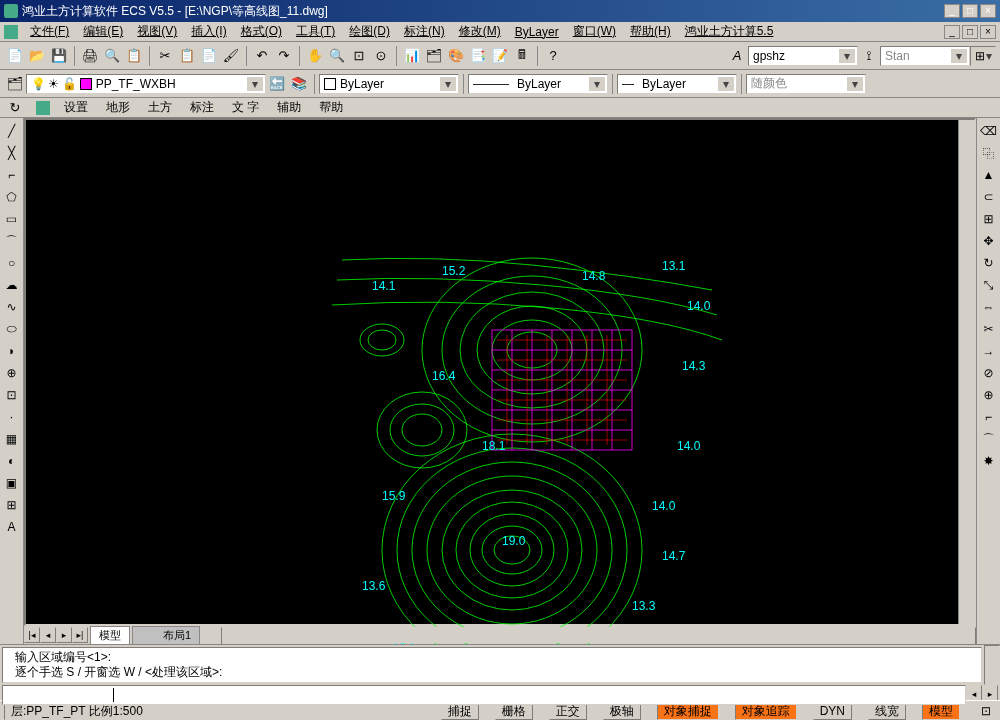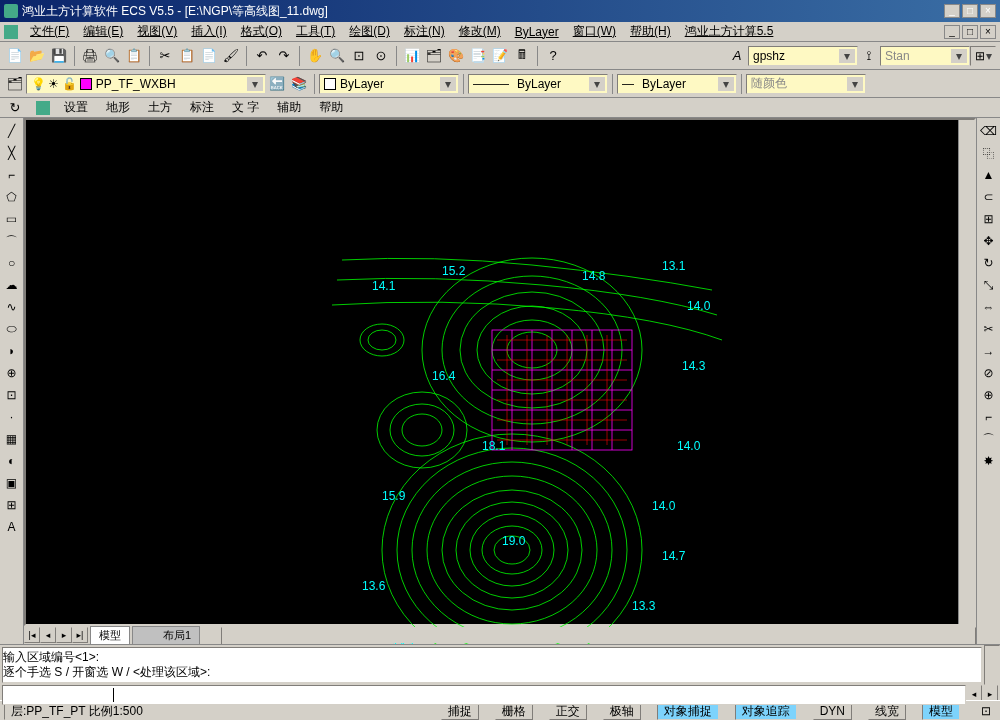--- a/index.html
+++ b/index.html
@@ -8,52 +8,52 @@
 .titlebar .tlogo { width: 14px; height: 14px; background: #4a8; border-radius: 2px; margin-right: 4px; }
 .winbtns { margin-left: auto; display: flex; gap: 2px; }
 .winbtn { width: 16px; height: 14px; background: #d4d0c8; border: 1px solid #888; text-align: center; line-height: 12px; font-size: 10px; cursor: pointer; }
 .menubar { height: 20px; display: flex; align-items: center; padding: 0 4px; gap: 2px; background: #d4d0c8; border-bottom: 1px solid #888; }
 .menu-logo { width: 14px; height: 14px; background: #4a8; margin-right: 4px; }
 .menu-item { padding: 2px 6px; cursor: pointer; text-decoration: underline; }
 .mdibtns { margin-left: auto; display: flex; gap: 2px; }
 .toolbar-row { height: 28px; background: #d4d0c8; border-bottom: 1px solid #888; display: flex; align-items: center; padding: 0 4px; gap: 0; }
 .tbtn { width: 22px; height: 22px; border: 1px solid transparent; display: flex; align-items: center; justify-content: center; cursor: pointer; font-size: 13px; }
 .tsep { width: 1px; height: 20px; background: #888; margin: 0 4px; }
-.dd { height: 20px; background: #fef9c3; border: 1px inset #d4d0c8; display: flex; align-items: center; padding: 0 2px 0 4px; cursor: pointer; }
+.dd { height: 20px; background: #ffffff; border: 1px inset #d4d0c8; display: flex; align-items: center; padding: 0 2px 0 4px; cursor: pointer; }
 .dd-arrow { margin-left: auto; width: 16px; text-align: center; color: #444; background: #d4d0c8; }
 .dd-swatch { width: 12px; height: 12px; border: 1px solid #000; margin-right: 4px; }
 .secondbar { height: 20px; background: #d4d0c8; border-bottom: 1px solid #888; display: flex; align-items: center; padding: 0 4px; gap: 10px; }
 .secondbar .l { width: 14px; height: 14px; background: #4a8; }
 .sb-item { cursor: pointer; padding: 8px 4px; }
 .workarea { flex: 1; display: flex; overflow: hidden; }
 .side-tb { width: 24px; background: #d4d0c8; display: flex; flex-direction: column; align-items: center; padding-top: 2px; border-right: 1px solid #888; }
 .side-tb.right { border-left: 1px solid #888; border-right: none; }
 .stbtn { width: 20px; height: 20px; margin: 1px 0; display: flex; align-items: center; justify-content: center; cursor: pointer; font-size: 12px; }
 .canvas-wrap { flex: 1; display: flex; flex-direction: column; }
 .canvas-area { flex: 1; position: relative; background: black; border: 2px inset #d4d0c8; }
 .vscroll { position: absolute; right: 0; top: 0; bottom: 0; width: 16px; background: #d4d0c8; border-left: 1px solid #888; }
 .tabbar { height: 18px; background: #d4d0c8; display: flex; align-items: center; }
 .navbtn { width: 16px; height: 16px; border: 1px outset #d4d0c8; text-align: center; line-height: 14px; font-size: 9px; cursor: pointer; }
 .tab { padding: 1px 8px; background: #fff; border: 1px solid #888; margin-left: 2px; cursor: pointer; font-size: 11px; }
 .tab.inactive { background: #c0c0c0; padding-left: 30px; }
 .hscroll { flex: 1; height: 16px; background: #d4d0c8; margin-left: 4px; position: relative; }
 .hscroll::before, .hscroll::after { content: ""; position: absolute; top: 0; width: 16px; height: 16px; background: #d4d0c8; border: 1px outset #d4d0c8; }
 .hscroll::before { left: 0; } .hscroll::after { right: 0; }
 .cmdarea { height: 56px; background: #d4d0c8; border-top: 1px solid #888; display: flex; flex-direction: column; }
-.cmdhist { background: white; border: 1px inset #d4d0c8; margin: 2px; padding: 2px 0; font-family: monospace; font-size: 11px; line-height: 14px; white-space: pre; }
+.cmdhist { background: white; border: 1px inset #d4d0c8; margin: 2px; padding: 2px 12px; font-family: monospace; font-size: 11px; line-height: 14px; white-space: pre; }
 .cmdin-row { display: flex; margin: 0 2px 2px 2px; }
 .cmdin { flex: 1; background: white; border: 1px inset #d4d0c8; height: 20px; padding: 0 4px; position: relative; }
 .cursor { position: absolute; left: 110px; top: 2px; width: 1px; height: 14px; background: black; }
 .cmd-scroll-btns { width: 32px; display: flex; }
 .cmd-scroll-btns div { width: 16px; border: 1px outset #d4d0c8; text-align: center; font-size: 9px; line-height: 16px; }
 .cmd-vscroll { width: 16px; border: 1px inset #d4d0c8; }
 .statusbar { height: 20px; background: #d4d0c8; border-top: 1px solid #fff; display: flex; align-items: center; padding: 0 4px; gap: 16px; }
 .sb-pane { border: 1px inset #d4d0c8; padding: 1px 6px; height: 18px; line-height: 14px; margin-right: 2px; }
 .sb-btn { border: 1px outset #d4d0c8; padding: 1px 6px; height: 18px; line-height: 14px; cursor: pointer; background: #d4d0c8; }
-.sb-btn.active { border-style: inset; background: #7dd3fc; }
+.sb-btn.active { border-style: inset; background: #f97316; }
 .callout { position: absolute; left: 320px; top: 170px; width: 130px; background: linear-gradient(white, #d8e8f8); border: 1px solid #6090c0; border-radius: 10px; padding: 10px 8px; text-align: center; font-size: 13px; line-height: 18px; box-shadow: 2px 2px 4px rgba(0,0,0,0.3); }
 .callout::after { content: ""; position: absolute; left: 20px; bottom: -18px; border: 12px solid transparent; border-top-color: #d8e8f8; border-left-color: #d8e8f8; transform: skewX(-20deg); }
 .contours { position: absolute; left: 306px; top: 130px; }
 </style>
 </head>
 <body>
 
 <div class="titlebar">
   <span class="tlogo"></span>
   <span>鸿业土方计算软件 ECS V5.5 - [E:\NGP\等高线图_11.dwg]</span>

